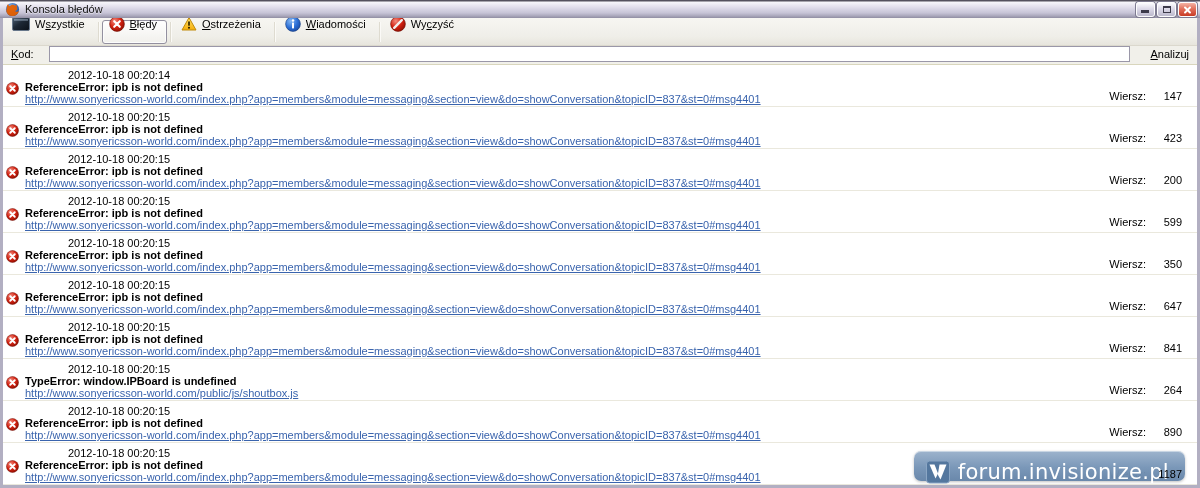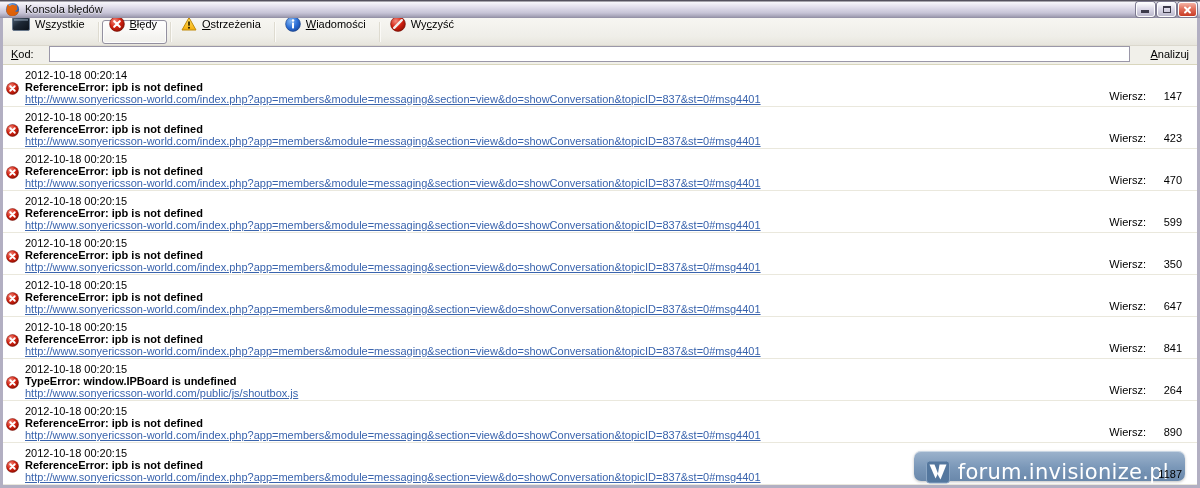--- a/index.html
+++ b/index.html
@@ -39,21 +39,21 @@
   
   .codebar { height:19px; display:flex; align-items:center; padding:0 6px 2px 8px;
     background:#f1f0ea; border-bottom:1px solid #d9d6bd;gap:8px; }
   .code-label { margin-right:7px; }
   .code-input { flex:1; height:16px; border:1px solid #9a97a8; background:#fff; font-family:inherit; font-size:11px; padding:0 3px; }
   .evalbtn { margin-left:10px; padding:0 2px; cursor:default; }
 
   
   .content { position:relative; height:420px; overflow:hidden; background:#fff; }
   .entry { position:relative; height:42px; padding:4px 0 0 22px; border-bottom:1px solid #eae8dd; }
-  .entry .time { line-height:12px; color:#000; }
+  .entry .time { line-height:12px; color:#000;margin-left:43px; }
   .entry .msg  { line-height:12px; font-weight:bold; color:#000; }
   .entry .url  { line-height:12px; color:#3a64ad; text-decoration:underline; cursor:pointer;
     white-space:nowrap; overflow:hidden; max-width:1050px; }
   .row-icon { position:absolute; left:3px; top:17px; }
   .line-info { position:absolute; right:15px; bottom:4px; display:flex; line-height:12px; }
   .line-info .ll { color:#000; }
   .line-info .ln { position:relative; z-index:6; min-width:36px; text-align:right; color:#000; }
 
   
   .watermark { position:absolute; right:12px; bottom:4px; z-index:5; height:30px;
@@ -199,21 +199,21 @@
   <div class="entry">
     <svg class="row-icon" width="13" height="13" viewBox="0 0 16 16">
       <circle cx="8" cy="8" r="7.4" fill="url(#gRed)" stroke="#6f0b01" stroke-width="0.6"></circle>
       <path d="M5.2 5.2 L10.8 10.8 M10.8 5.2 L5.2 10.8" stroke="#fff" stroke-width="2.3" stroke-linecap="round"></path>
     </svg>
     <div class="time">2012-10-18 00:20:15</div>
     <div class="msg">ReferenceError: ipb is not defined</div>
     <div class="url">http://www.sonyericsson-world.com/index.php?app=members&amp;module=messaging&amp;section=view&amp;do=showConversation&amp;topicID=837&amp;st=0#msg4401</div>
     <div class="line-info">
       <span class="ll">Wiersz:</span>
-      <span class="ln">470</span>
+      <span class="ln">200</span>
     </div>
   </div>
 
   <div class="entry">
     <svg class="row-icon" width="13" height="13" viewBox="0 0 16 16">
       <circle cx="8" cy="8" r="7.4" fill="url(#gRed)" stroke="#6f0b01" stroke-width="0.6"></circle>
       <path d="M5.2 5.2 L10.8 10.8 M10.8 5.2 L5.2 10.8" stroke="#fff" stroke-width="2.3" stroke-linecap="round"></path>
     </svg>
     <div class="time">2012-10-18 00:20:15</div>
     <div class="msg">ReferenceError: ipb is not defined</div>

